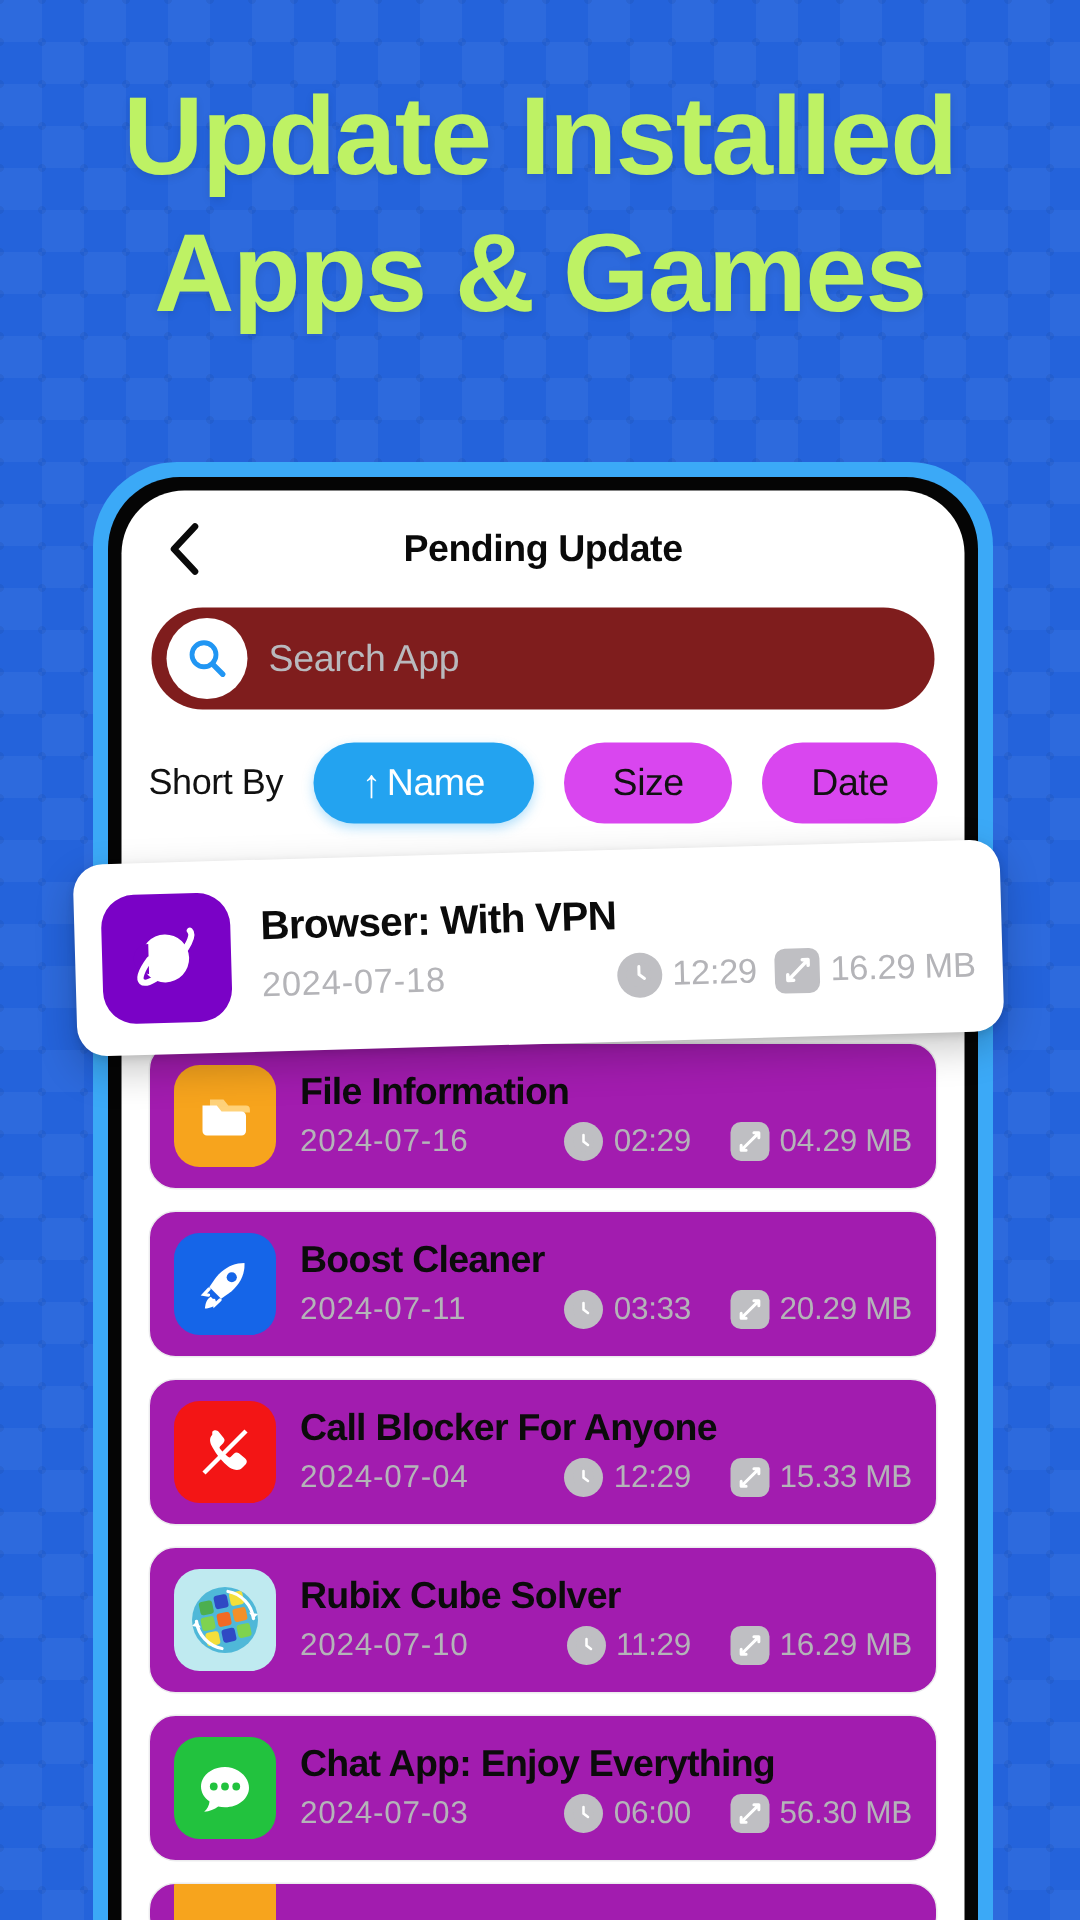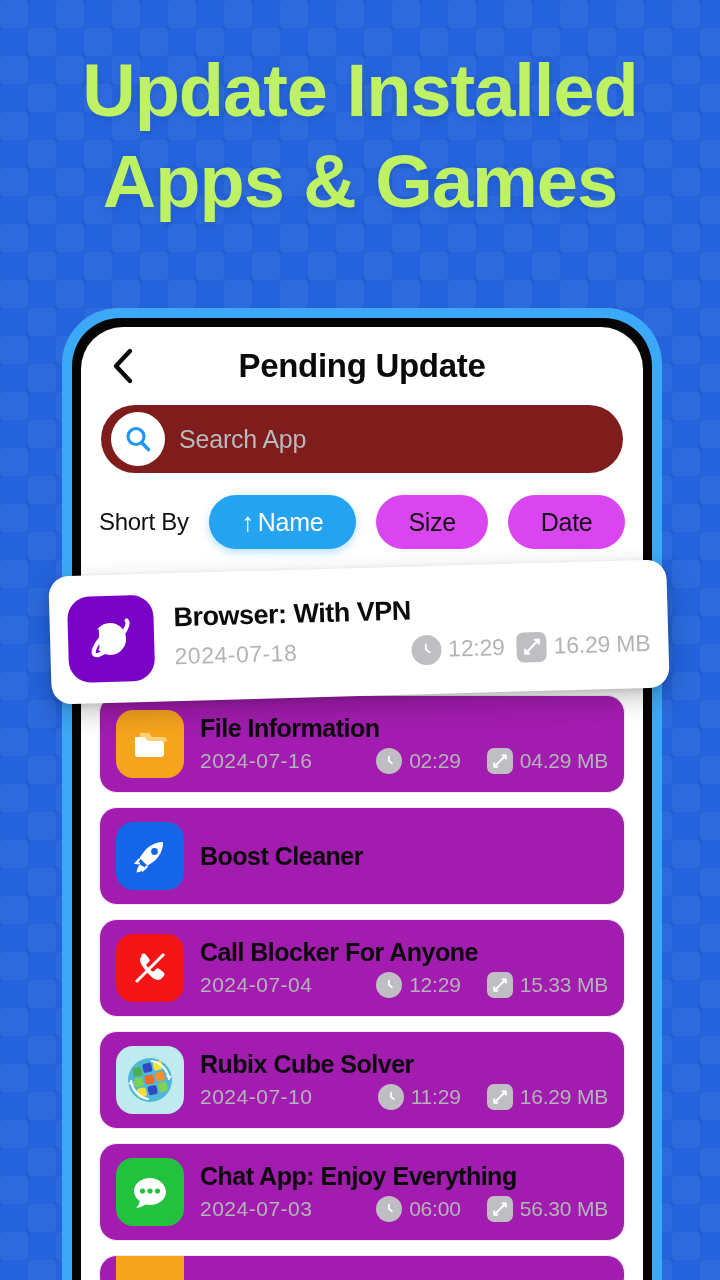--- a/index.html
+++ b/index.html
@@ -76,21 +76,21 @@
   }
   .back-btn{
     width:40px; height:40px;
     display:flex; align-items:center; justify-content:center;
     flex:0 0 auto;
   }
   .back-btn svg{ display:block; }
   .app-title{
     position:absolute;
     left:0; right:0; text-align:center;
-    font-size:33px; font-weight:bold; color:#0a0a0a;
+    font-size:25px; font-weight:bold; color:#0a0a0a;
     letter-spacing:-0.3px;
     pointer-events:none;
   }
 
   
   .search-wrap{ padding:0 20px; }
   .search-bar{
     height:68px;
     background:#7f1d1d;
     border-radius:34px;
@@ -323,20 +323,42 @@
           <div class="icon" style="background:#1565E8">
             <svg width="46" height="46" viewBox="0 0 46 46">
               <path d="M36 9c-8 0-15 4-20 11l-3.4 5 7.8 7.8 5-3.4C32.4 24.3 36.4 17 36 9z" fill="#ffffff"></path>
               <circle cx="27.5" cy="18.5" r="3.4" fill="#1565E8"></circle>
               <path d="M13.5 31.5c-2.6 1.4-3.6 4.4-3.9 7.9 3.5-.3 6.5-1.3 7.9-3.9z" fill="#ffffff"></path>
               <path d="M12.4 26.3 9 29.9l3 .5M19.7 33.6l-3.6 3.4-.5-3" fill="none" stroke="#ffffff" stroke-width="2.2" stroke-linecap="round"></path>
             </svg>
           </div>
           <div class="card-body">
             <div class="app-name">Boost Cleaner</div>
+            <div class="meta-row">
+              <div class="app-date">2024-07-11</div>
+              <div class="meta-right">
+                <div class="meta-item">
+                  <span class="mi-clock">
+                    <svg width="16" height="16" viewBox="0 0 16 16">
+                        <circle cx="8" cy="8" r="7" fill="#bfbfc3"></circle>
+                        <path d="M8 3.6V8l3 2.3" stroke="#ffffff" stroke-width="1.7" fill="none" stroke-linecap="round"></path>
+                      </svg>
+                  </span>
+                  <span class="meta-text">03:33</span>
+                </div>
+                <div class="meta-item">
+                  <span class="mi-size">
+                    <svg width="18" height="18" viewBox="0 0 18 18">
+                        <path d="M11.6 3.2h3.3v3.3M6.4 14.8H3.1v-3.3M14.7 3.4 3.3 14.7" stroke="#ffffff" stroke-width="2" fill="none" stroke-linecap="round" stroke-linejoin="round"></path>
+                      </svg>
+                  </span>
+                  <span class="meta-text">20.29 MB</span>
+                </div>
+              </div>
+            </div>
           </div>
         </div>
 
         <div class="card">
           <div class="icon" style="background:#F31515">
             <svg width="46" height="46" viewBox="0 0 46 46">
               <path d="M14.5 9.5c1.6-1.6 3.3-1.2 4.4.2l3.2 4c.9 1.2.8 2.3-.3 3.4l-2 2c-.6.6-.6 1 0 1.9a26 26 0 0 0 5.2 5.2c.9.6 1.3.6 1.9 0l2-2c1.1-1.1 2.2-1.2 3.4-.3l4 3.2c1.4 1.1 1.8 2.8.2 4.4l-2 2c-2 2-5 2-8.8-.4A42 42 0 0 1 14.9 20.3c-2.4-3.8-2.4-6.8-.4-8.8z" fill="#ffffff"></path>
               <line x1="9" y1="37" x2="37" y2="9" stroke="#ffffff" stroke-width="3"></line>
               <line x1="9" y1="37" x2="37" y2="9" stroke="#F31515" stroke-width="0"></line>
             </svg>

